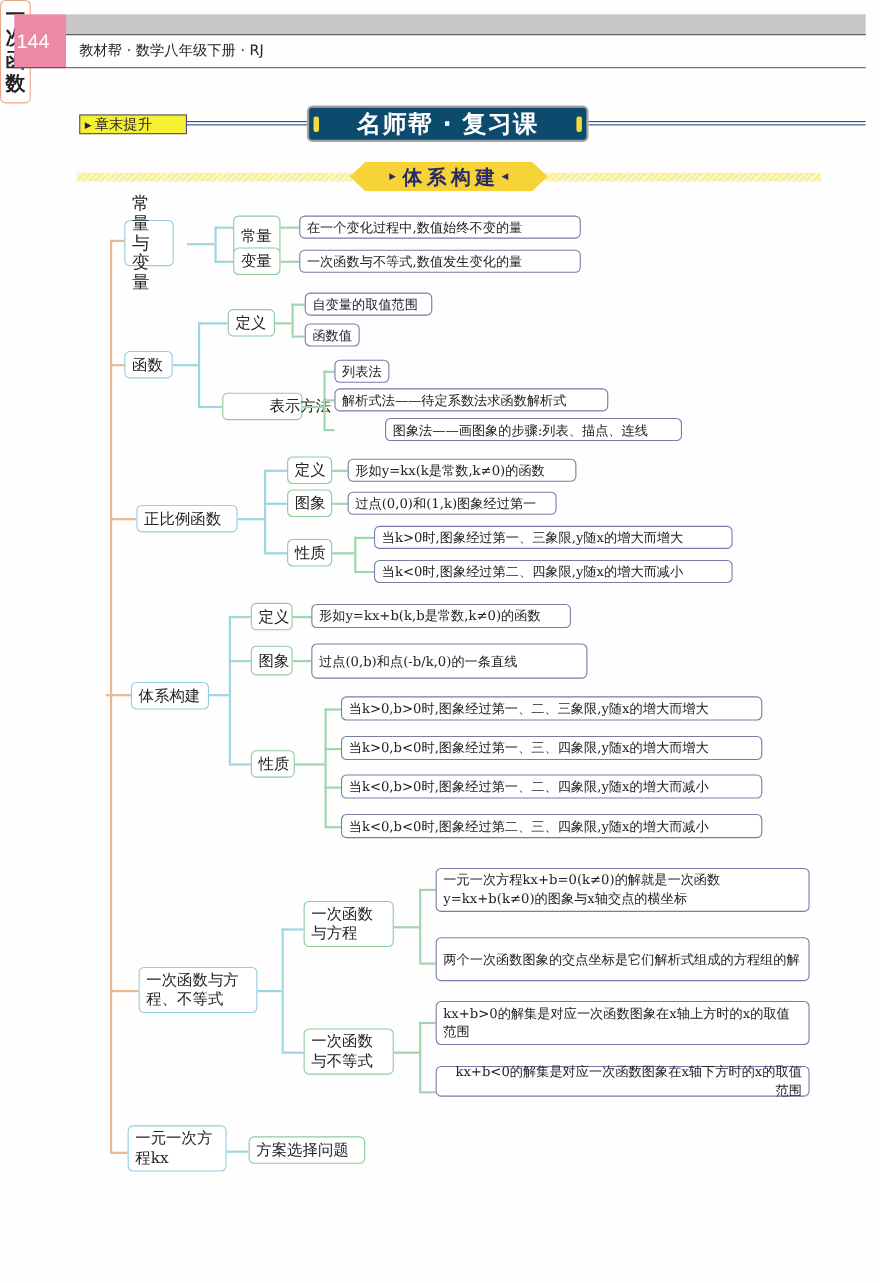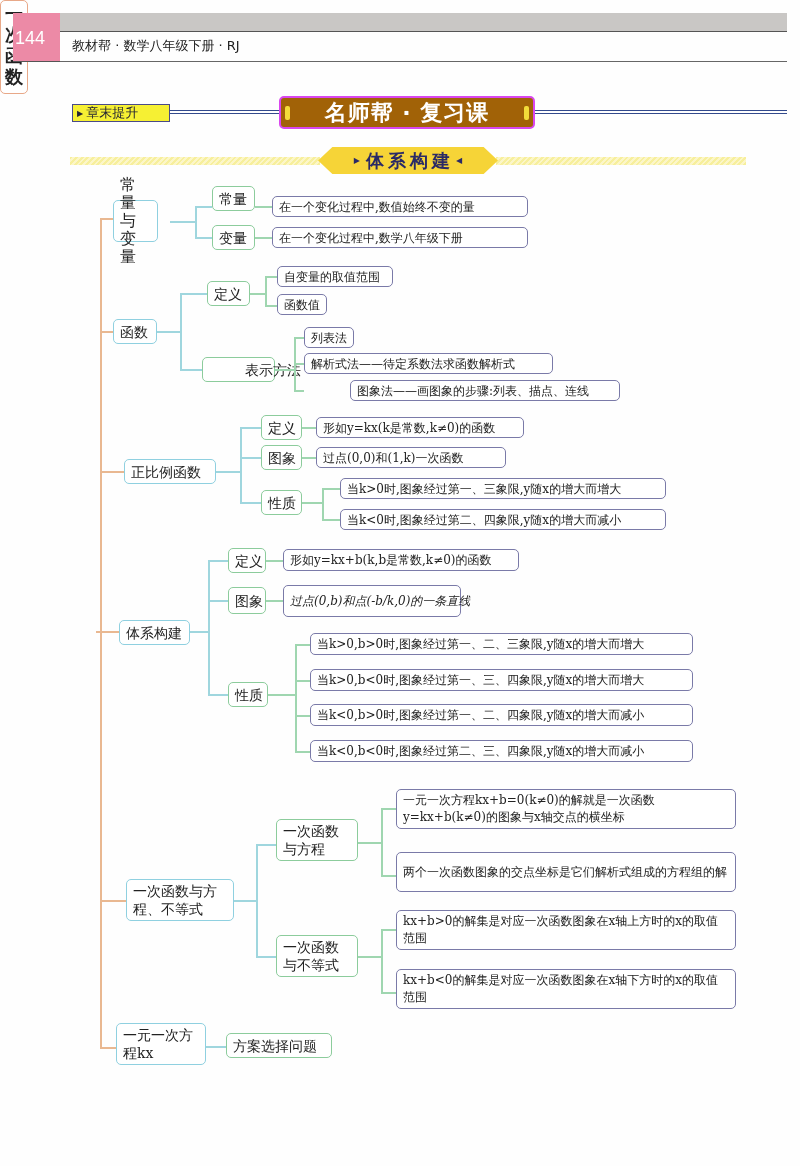--- a/index.html
+++ b/index.html
@@ -6,21 +6,21 @@
   body{width:800px;height:1166px;background:#fefefe;position:relative;overflow:hidden;font-family:"DejaVu Serif","Liberation Serif",serif;color:#222;}
   .abs{position:absolute;box-sizing:border-box;}
   
   .hdr-grey{left:60px;top:13px;width:727px;height:19px;background:#c9c7c5;border-bottom:1px solid #555;}
   .hdr-page{left:13px;top:13px;width:47px;height:49px;background:#ec8aa6;color:#fff;font-family:"Liberation Sans",sans-serif;font-size:18px;display:flex;align-items:flex-end;padding:0 0 12px 2px;border-bottom:1px solid #555;}
   .hdr-line{left:60px;top:61px;width:727px;height:1px;background:#666;}
   .hdr-title{left:72px;top:37px;font-family:"DejaVu Sans",sans-serif;font-size:13px;color:#222;}
   
   .tag{left:72px;top:104px;width:98px;height:18px;background:#f6f033;border:1px solid #4a4a88;font-family:"DejaVu Sans",sans-serif;font-size:13px;color:#223;display:flex;align-items:center;padding-left:4px;}
   .dline{height:4px;border-top:1px solid #334a8c;border-bottom:1px solid #334a8c;}
-  .banner{left:279px;top:96px;width:256px;height:33px;background:#a16207;border:2px solid #d946ef;border-radius:5px;color:#fff;font-family:"DejaVu Sans",sans-serif;font-weight:bold;font-size:22px;display:flex;align-items:center;justify-content:center;letter-spacing:1px;}
+  .banner{left:279px;top:96px;width:256px;height:33px;background:#0c4a6e;border:2px solid #a3a3a3;border-radius:5px;color:#fff;font-family:"DejaVu Sans",sans-serif;font-weight:bold;font-size:22px;display:flex;align-items:center;justify-content:center;letter-spacing:1px;}
   .banner .tri{position:absolute;width:5px;height:14px;background:#f2dc3a;top:8px;border-radius:2px;}
   .sub-stripe{height:8px;background:repeating-linear-gradient(135deg,#f7ef9c 0 2px,#fcf6c8 2px 4px);}
   .sub-tag{left:318px;top:147px;width:180px;height:27px;background:#f6d437;clip-path:polygon(8% 0,92% 0,100% 50%,92% 100%,8% 100%,0 50%);font-family:"DejaVu Sans",sans-serif;font-weight:bold;font-size:18px;color:#2a2a66;display:flex;align-items:center;justify-content:center;letter-spacing:4px;}
   
   .node{position:absolute;box-sizing:border-box;border-radius:5px;background:#fff;font-size:13.5px;line-height:18px;padding:2px 6px;white-space:nowrap;display:flex;align-items:center;}
   .l1{border:1.5px solid #8fd0e0;}
   .l2{border:1.5px solid #8ccc9c;}
   .l3{border:1.5px solid #7a7aa8;font-size:12px;}
   .wrap{white-space:normal;}
   .root{left:70px;top:587px;width:26px;height:88px;border:1.5px solid #e8a888;border-radius:5px;font-family:"DejaVu Sans",sans-serif;font-weight:bold;font-size:18px;line-height:21px;padding:2px 0;display:flex;flex-direction:column;align-items:center;background:#fff;}
@@ -70,33 +70,33 @@
 <div class="lo" style="left:100px;top:900px;width:26px;height:1.5px;"></div>
 <div class="lo" style="left:100px;top:1047px;width:16px;height:1.5px;"></div>
 
 <div class="node l1 wrap" style="left:113px;top:200px;width:45px;height:42px;font-size:16px;">
   <span>常量与变量</span>
 </div>
 <div class="ln" style="left:170px;top:221px;width:25px;height:1.5px;"></div>
 <div class="ln" style="left:195px;top:206px;width:1.5px;height:32px;"></div>
 <div class="ln" style="left:195px;top:206px;width:17px;height:1.5px;"></div>
 <div class="ln" style="left:195px;top:237px;width:17px;height:1.5px;"></div>
-<div class="node l2" style="left:212px;top:186px;width:43px;height:25px;font-size:14px;">
+<div class="node l2" style="left:212px;top:196px;width:43px;height:37px;font-size:14px;">
   <span>常量</span>
 </div>
 <div class="node l2" style="left:212px;top:225px;width:43px;height:25px;font-size:14px;">
   <span>变量</span>
 </div>
 <div class="lg" style="left:255px;top:206px;width:17px;height:1.5px;"></div>
 <div class="lg" style="left:255px;top:237px;width:17px;height:1.5px;"></div>
 <div class="node l3" style="left:272px;top:196px;width:256px;height:21px;">
   <span>在一个变化过程中,数值始终不变的量</span>
 </div>
 <div class="node l3" style="left:272px;top:227px;width:256px;height:21px;">
-  <span>在一个变化过程中,数学八年级下册</span>
+  <span>一次函数与不等式,数值发生变化的量</span>
 </div>
 
 <div class="node l1" style="left:113px;top:319px;width:44px;height:25px;font-size:14px;text-align:center;">
   <span>函数</span>
 </div>
 <div class="ln" style="left:157px;top:331px;width:23px;height:1.5px;"></div>
 <div class="ln" style="left:180px;top:293px;width:1.5px;height:76px;"></div>
 <div class="ln" style="left:180px;top:293px;width:27px;height:1.5px;"></div>
 <div class="ln" style="left:180px;top:369px;width:22px;height:1.5px;"></div>
 <div class="node l2" style="left:207px;top:281px;width:43px;height:25px;font-size:14px;">
@@ -151,21 +151,21 @@
 <div class="lg" style="left:302px;top:427px;width:14px;height:1.5px;"></div>
 <div class="lg" style="left:302px;top:457px;width:14px;height:1.5px;"></div>
 <div class="lg" style="left:302px;top:502px;width:20px;height:1.5px;"></div>
 <div class="lg" style="left:322px;top:488px;width:1.5px;height:31px;"></div>
 <div class="lg" style="left:322px;top:488px;width:18px;height:1.5px;"></div>
 <div class="lg" style="left:322px;top:519px;width:18px;height:1.5px;"></div>
 <div class="node l3" style="left:316px;top:417px;width:208px;height:21px;">
   <span>形如y=kx(k是常数,k≠0)的函数</span>
 </div>
 <div class="node l3" style="left:316px;top:447px;width:190px;height:21px;">
-  <span>过点(0,0)和(1,k)一次函数</span>
+  <span>过点(0,0)和(1,k)图象经过第一</span>
 </div>
 <div class="node l3" style="left:340px;top:478px;width:326px;height:21px;">
   <span>当k&gt;0时,图象经过第一、三象限,y随x的增大而增大</span>
 </div>
 <div class="node l3" style="left:340px;top:509px;width:326px;height:21px;">
   <span>当k&lt;0时,图象经过第二、四象限,y随x的增大而减小</span>
 </div>
 
 <div class="node l1" style="left:119px;top:620px;width:71px;height:25px;font-size:14px;">
   <span>体系构建</span>
@@ -188,21 +188,21 @@
 <div class="lg" style="left:266px;top:600px;width:17px;height:1.5px;"></div>
 <div class="lg" style="left:268px;top:694px;width:27px;height:1.5px;"></div>
 <div class="lg" style="left:295px;top:644px;width:1.5px;height:107px;"></div>
 <div class="lg" style="left:295px;top:644px;width:15px;height:1.5px;"></div>
 <div class="lg" style="left:295px;top:680px;width:15px;height:1.5px;"></div>
 <div class="lg" style="left:295px;top:715px;width:15px;height:1.5px;"></div>
 <div class="lg" style="left:295px;top:751px;width:15px;height:1.5px;"></div>
 <div class="node l3" style="left:283px;top:549px;width:236px;height:22px;">
   <span>形如y=kx+b(k,b是常数,k≠0)的函数</span>
 </div>
-<div class="node l3" style="left:283px;top:585px;width:178px;height:32px;font-style:italic;">
+<div class="node l3" style="left:283px;top:585px;width:251px;height:32px;">
   <span>过点(0,b)和点(-b/k,0)的一条直线</span>
 </div>
 <div class="node l3" style="left:310px;top:633px;width:383px;height:22px;">
   <span>当k&gt;0,b&gt;0时,图象经过第一、二、三象限,y随x的增大而增大</span>
 </div>
 <div class="node l3" style="left:310px;top:669px;width:383px;height:22px;">
   <span>当k&gt;0,b&lt;0时,图象经过第一、三、四象限,y随x的增大而增大</span>
 </div>
 <div class="node l3" style="left:310px;top:704px;width:383px;height:22px;">
   <span>当k&lt;0,b&gt;0时,图象经过第一、二、四象限,y随x的增大而减小</span>
@@ -234,21 +234,21 @@
 <div class="lg" style="left:381px;top:992px;width:15px;height:1.5px;"></div>
 <div class="node l3 wrap" style="left:396px;top:789px;width:340px;height:40px;line-height:17px;">
   <span>一元一次方程kx+b=0(k≠0)的解就是一次函数y=kx+b(k≠0)的图象与x轴交点的横坐标</span>
 </div>
 <div class="node l3 wrap" style="left:396px;top:852px;width:340px;height:40px;line-height:17px;">
   <span>两个一次函数图象的交点坐标是它们解析式组成的方程组的解</span>
 </div>
 <div class="node l3 wrap" style="left:396px;top:910px;width:340px;height:40px;line-height:17px;">
   <span>kx+b&gt;0的解集是对应一次函数图象在x轴上方时的x的取值范围</span>
 </div>
-<div class="node l3 wrap" style="left:396px;top:969px;width:340px;height:40px;line-height:17px;">
+<div class="node l3 wrap" style="left:396px;top:969px;width:340px;height:28px;line-height:17px;text-align:right;">
   <span>kx+b&lt;0的解集是对应一次函数图象在x轴下方时的x的取值范围</span>
 </div>
 
 <div class="node l1 wrap" style="left:116px;top:1023px;width:90px;height:42px;font-size:14px;">
   <span>一元一次方程kx</span>
 </div>
 <div class="ln" style="left:206px;top:1046px;width:20px;height:1.5px;"></div>
 <div class="node l2" style="left:226px;top:1033px;width:106px;height:25px;font-size:14px;">
   <span>方案选择问题</span>
 </div>

